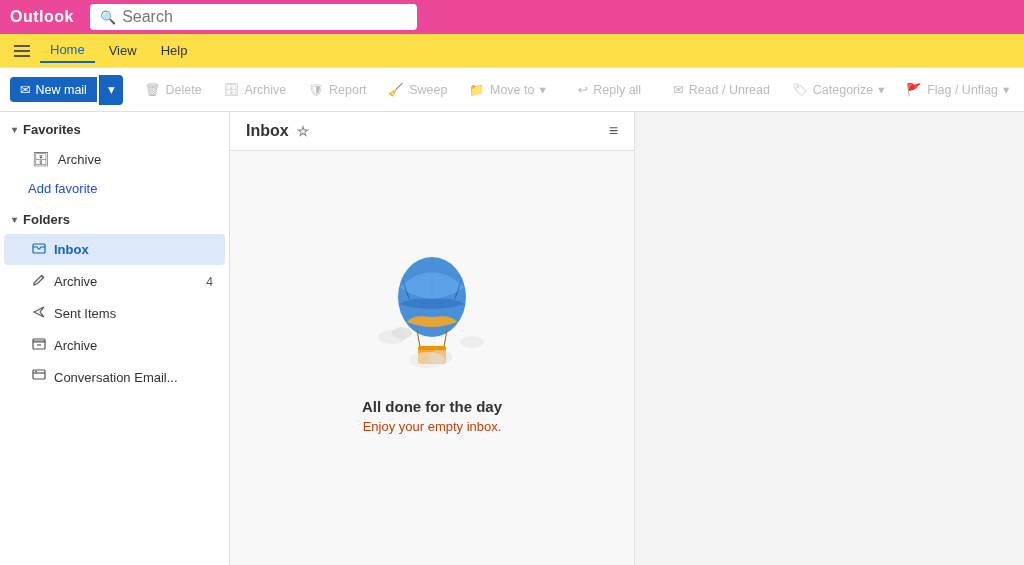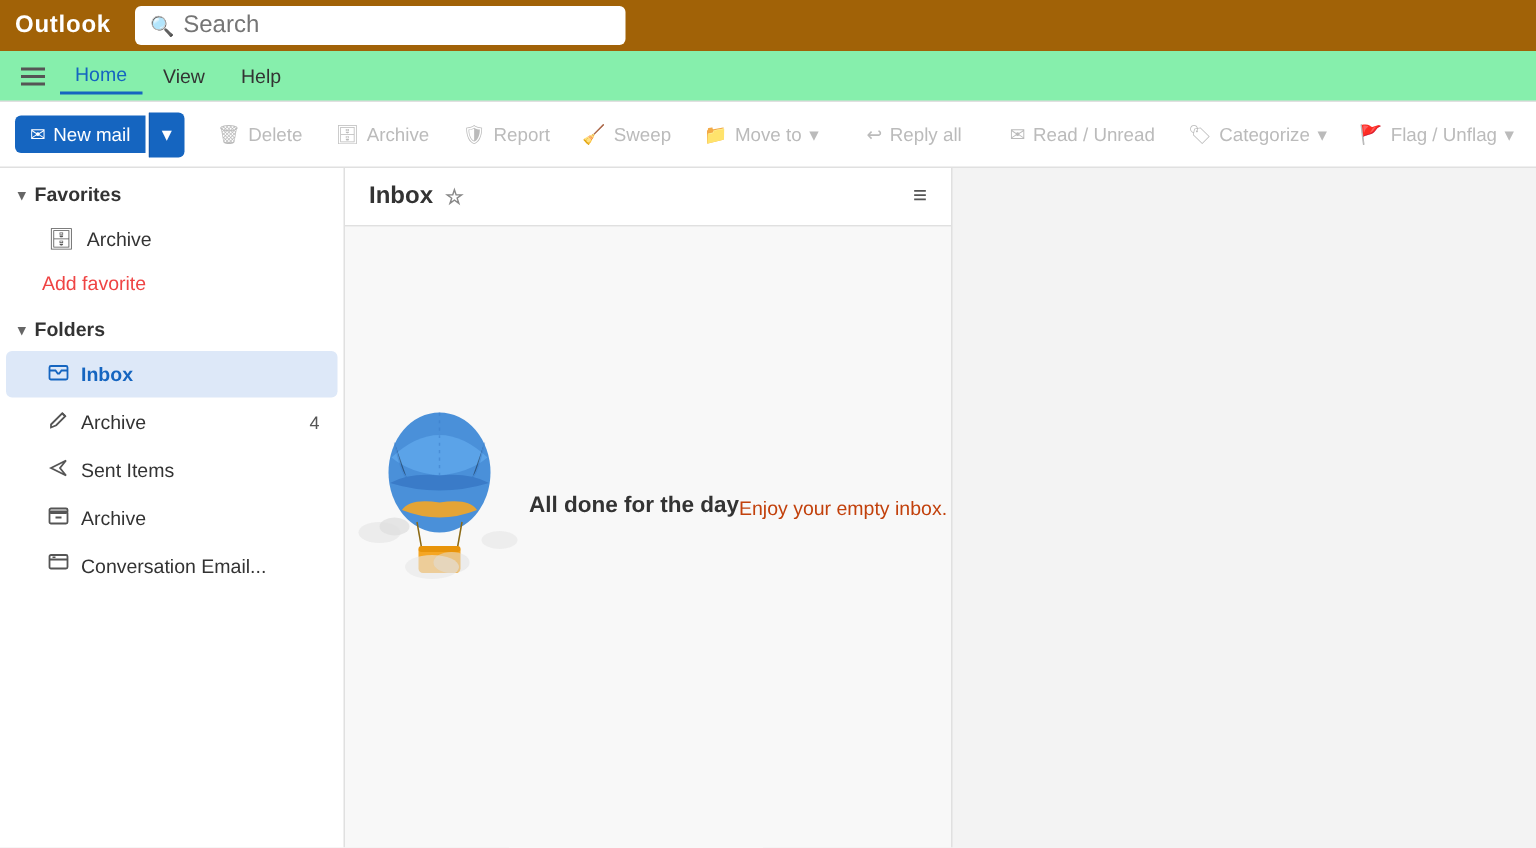--- a/index.html
+++ b/index.html
@@ -1,20 +1,20 @@
 <!DOCTYPE html>
 <html><head>
   <meta charset="utf-8">
   <style>
     * { margin: 0; padding: 0; box-sizing: border-box; }
     body { font-family: 'Segoe UI', sans-serif; font-size: 13px; background: #f3f3f3; width: 1024px; height: 565px; overflow: hidden; }
 
     
     #topbar {
-      background: #a16207;
+      background: #ec4899;
       height: 34px;
       display: flex;
       align-items: center;
       padding: 0 10px;
       gap: 16px;
     }
     #app-title {
       color: white;
       font-size: 16px;
       font-weight: 600;
@@ -34,21 +34,21 @@
     #search-input {
       border: none;
       outline: none;
       font-size: 16px;
       width: 100%;
       color: #333;
     }
 
     
     #menubar {
-      background: #86efac;
+      background: #fde047;
       height: 34px;
       display: flex;
       align-items: center;
       padding: 0 8px;
       gap: 4px;
       border-bottom: 1px solid #e0e0e0;
     }
     .menu-item {
       padding: 4px 10px;
       cursor: pointer;
@@ -159,21 +159,21 @@
     }
     .sidebar-item .item-icon { font-size: 14px; color: #555; }
     .sidebar-item.active .item-icon { color: #1565c0; }
     .sidebar-item .badge {
       margin-left: auto;
       font-size: 12px;
       color: #555;
     }
     .add-favorite {
       padding: 6px 12px 6px 28px;
-      color: #ef4444;
+      color: #1d4ed8;
       cursor: pointer;
       font-size: 13px;
     }
 
     
     #content {
       flex: 1;
       background: #f8f8f8;
       display: flex;
       flex-direction: column;
@@ -193,21 +193,21 @@
       display: flex;
       align-items: center;
       gap: 8px;
     }
     #content-title .star { color: #888; font-size: 14px; cursor: pointer; }
     #filter-icon { color: #555; font-size: 16px; cursor: pointer; }
 
     #empty-state {
       flex: 1;
       display: flex;
-      flex-direction: row;
+      flex-direction: column;
       align-items: center;
       justify-content: center;
       padding-bottom: 40px;
     }
     .balloon-illustration {
       width: 120px;
       height: 140px;
       margin-bottom: 16px;
     }
     #empty-title {

